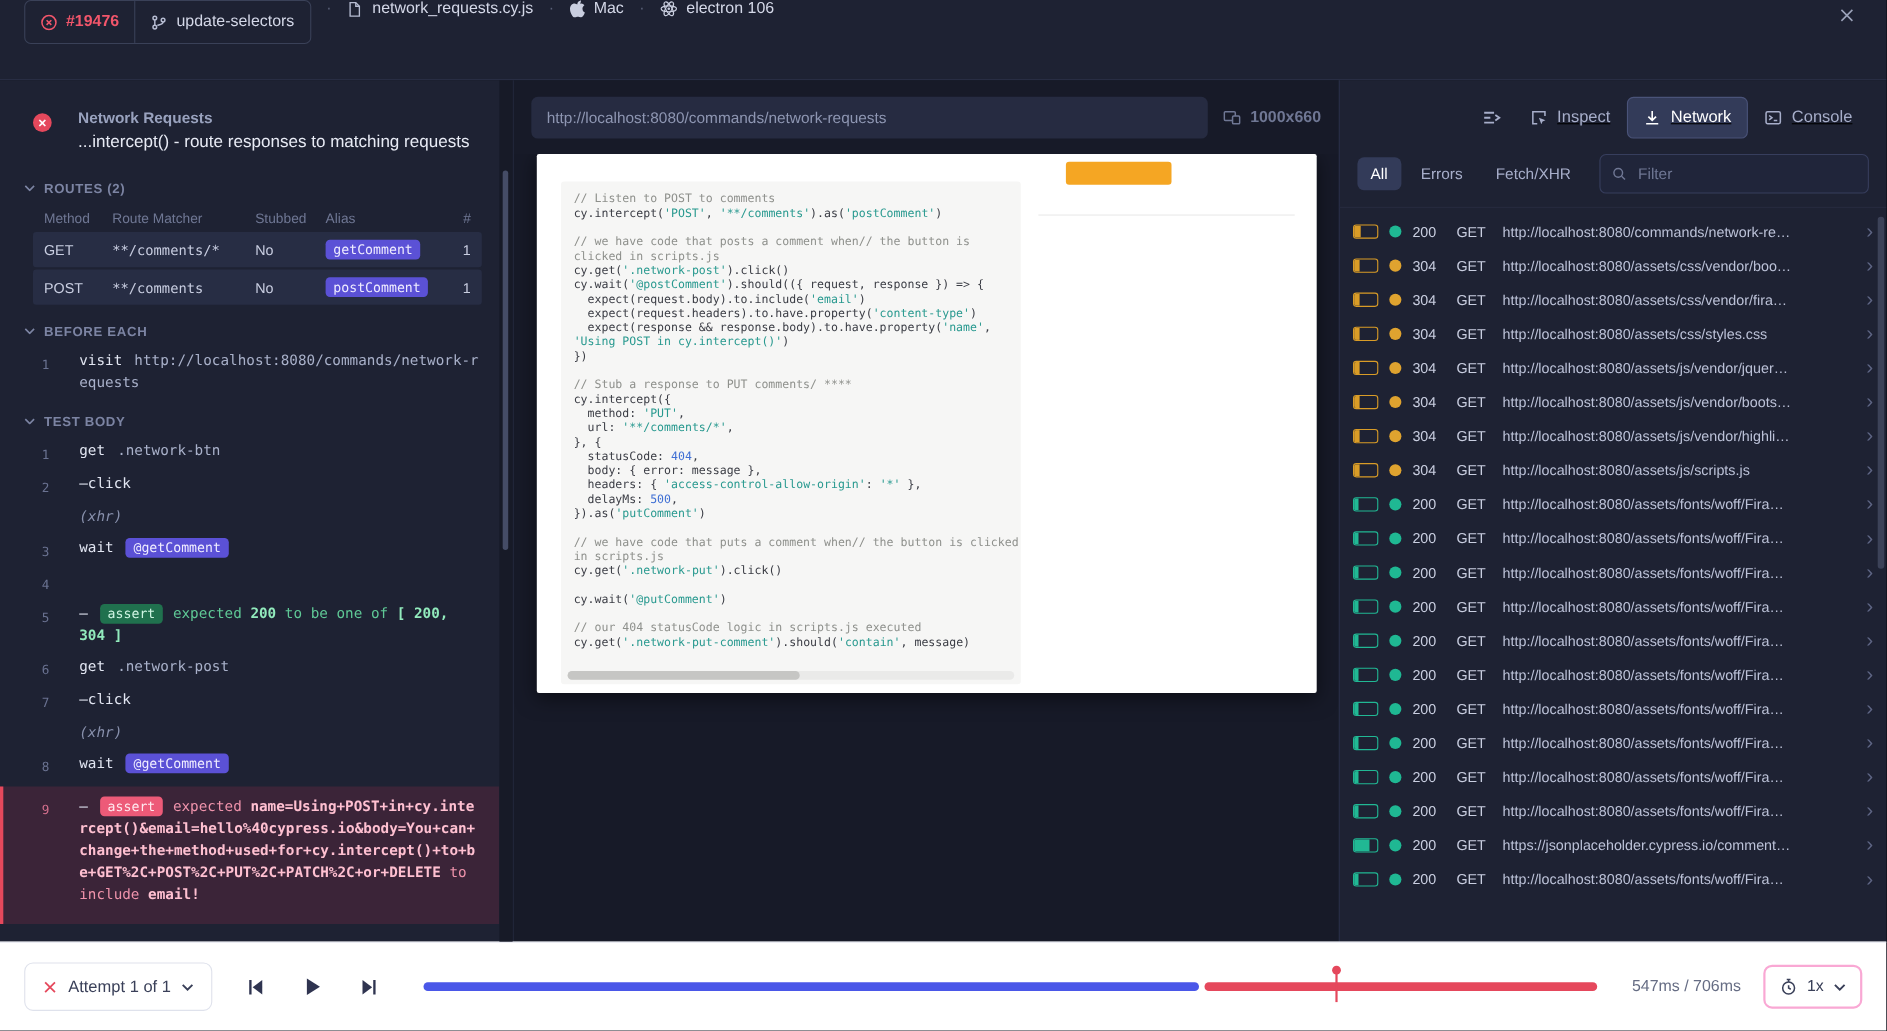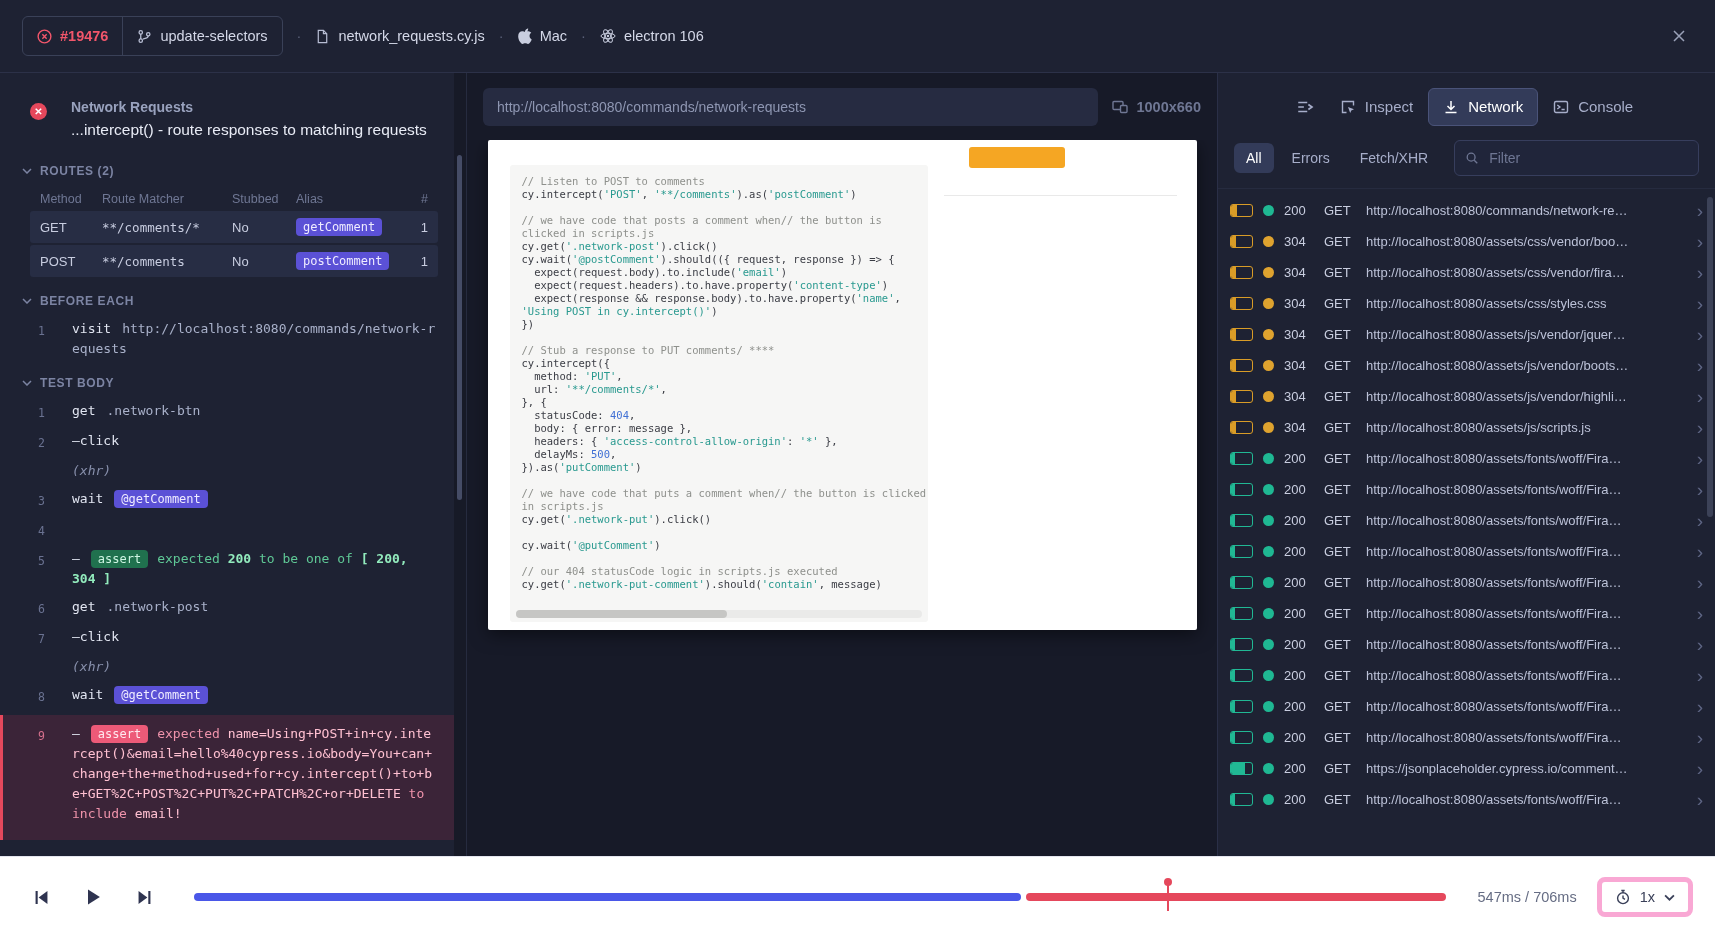--- a/index.html
+++ b/index.html
@@ -1,20 +1,20 @@
 <!DOCTYPE html>
 <html><head>
 <meta charset="utf-8">
 <style>
   html,body{margin:0;padding:0;}
   body{width:1715px;height:937px;overflow:hidden;background:#10131D;font-family:"Liberation Sans",sans-serif;}
   .app{width:1715px;height:937px;display:flex;flex-direction:column;}
 
   
-  .topbar{height:72px;flex:none;background:#1E2233;border-bottom:1px solid #2C3148;display:flex;align-items:center;padding:0 22px;gap:12px;color:#D4D8E8;font-size:14.5px;}
+  .topbar{height:72px;flex:none;background:#1E2233;border-bottom:1px solid #2C3148;display:flex;align-items:flex-start;padding:0 22px;gap:12px;color:#D4D8E8;font-size:14.5px;}
   .run-pill{display:flex;align-items:center;border:1px solid #3A4158;border-radius:6px;height:38px;overflow:hidden;}
   .run-id{display:flex;align-items:center;gap:8px;padding:0 14px;color:#F2566B;font-weight:600;height:100%;}
   .pill-sep{width:1px;height:100%;background:#3A4158;}
   .branch{display:flex;align-items:center;gap:8px;padding:0 14px;color:#D4D8E8;height:100%;}
   .dot-sep{color:#5A6078;margin:0 2px;}
   .meta-item{display:flex;align-items:center;gap:8px;color:#D4D8E8;}
   .flex-spacer{flex:1;}
   .close-btn{background:none;border:none;color:#9AA1B8;cursor:pointer;padding:6px;display:flex;}
 
   
@@ -45,21 +45,21 @@
   .cmd-row{display:flex;align-items:flex-start;padding:4px 16px 4px 38px;font-family:"DejaVu Sans Mono",monospace;font-size:13px;line-height:20px;color:#E2E6F2;}
   .cmd-num{width:34px;flex:none;font-size:11.5px;color:#6A7291;padding-top:2px;}
   .cmd-body{flex:1;min-width:0;}
   .cmd-name{color:#E2E6F2;margin-right:11px;}
   .cmd-args{color:#A9B1CA;word-break:break-all;}
   .cmd-event{color:#8890AC;font-style:italic;}
   .cmd-msg{margin-left:9px;}
   .msg-pass{color:#5FC896;}
   .msg-pass b{color:#92EBBD;font-weight:700;}
   .msg-fail{color:#EF93AB;}
-  .msg-fail b{color:#FFC0D1;font-weight:400;word-break:break-all;}
+  .msg-fail b{color:#FFC0D1;font-weight:700;word-break:break-all;}
   .cmd-fail{background:#3B2438;border-left:3px solid #E5485C;padding-left:35px;margin-top:4px;padding-top:9px;padding-bottom:16px;}
   .cmd-fail .cmd-num{color:#D5708D;}
 
   
   .stage-col{flex:1;min-width:0;display:flex;flex-direction:column;background:#171A28;border-left:1px solid #262B3F;}
   .stage-toolbar{height:67px;flex:none;display:flex;align-items:center;padding:0 16px;gap:14px;}
   .url-bar{flex:1;height:38px;background:#262B41;border-radius:6px;display:flex;align-items:center;padding:0 14px;color:#8E96B2;font-size:14px;white-space:nowrap;overflow:hidden;cursor:text;}
   .viewport-badge{display:flex;align-items:center;gap:8px;color:#6F7794;font-size:14.5px;font-weight:600;}
   .stage{flex:1;overflow:hidden;}
   .aut-frame{width:709px;height:490px;margin:0 auto;background:#fff;border-radius:2px;box-shadow:0 4px 18px rgba(0,0,0,.5);display:flex;}
@@ -70,21 +70,21 @@
   .tok-n{color:#3F6FD4;}
   .tok-p{color:#3A3C44;}
   .code-hscroll{position:absolute;left:6px;right:6px;bottom:4px;height:8px;background:#EAEAE9;border-radius:4px;}
   .code-hthumb{width:52%;height:8px;background:#C6C6C4;border-radius:4px;}
   .demo-pane{flex:1;padding-top:7px;min-width:0;}
   .demo-btn{width:96px;height:21px;background:#F5A623;border-radius:3px;margin-left:41px;cursor:pointer;border:none;display:block;}
   .demo-divider{border-top:1px solid #E9E9E9;margin:27px 20px 0 16px;}
 
   
   .devtools{width:497px;flex:none;border-left:1px solid #2A2F47;display:flex;flex-direction:column;background:#1E2233;}
-  .dt-toolbar{height:67px;flex:none;display:flex;align-items:center;justify-content:center;padding:0 16px;}
+  .dt-toolbar{height:67px;flex:none;display:flex;align-items:center;justify-content:flex-end;padding:0 16px;text-decoration:underline;}
   .dt-iconbtn{width:40px;height:38px;display:flex;align-items:center;justify-content:center;background:none;border:none;color:#A7AECA;cursor:pointer;border-radius:6px;}
   .dt-btn{display:flex;align-items:center;gap:9px;height:38px;padding:0 14px;border-radius:6px;background:none;border:1px solid transparent;color:#A7AECA;font-size:15px;cursor:pointer;font-family:inherit;}
   .dt-btn.active{background:#333B59;border-color:#4A5379;color:#FFFFFF;}
   .dt-tabs{display:flex;align-items:center;gap:6px;padding:0 16px 12px;flex:none;}
   .dt-tab{height:30px;padding:0 12px;border:none;background:none;border-radius:6px;color:#A7AECA;font-size:14px;cursor:pointer;font-family:inherit;}
   .dt-tab.active{background:#333B59;color:#fff;}
   .dt-filter{flex:1;margin-left:8px;height:34px;background:#20253A;border:1px solid #373E5D;border-radius:6px;display:flex;align-items:center;gap:8px;padding:0 10px;color:#6F7794;}
   .dt-filter input{flex:1;background:none;border:none;outline:none;color:#C5CADE;font-size:14px;font-family:inherit;min-width:0;}
   .dt-filter input::placeholder{color:#6F7794;}
   .dt-body{flex:1;position:relative;overflow:hidden;border-top:1px solid #262B3F;padding-top:6px;}
@@ -109,21 +109,21 @@
   .bottombar{height:80px;flex:none;background:#fff;border-top:1px solid #E4E6EF;display:flex;align-items:center;padding:0 22px;gap:20px;}
   .attempt-pill{display:flex;align-items:center;gap:10px;height:44px;padding:0 16px;border:1px solid #DFE2EC;border-radius:8px;background:#fff;font-size:15px;color:#3A4059;font-weight:500;cursor:pointer;font-family:inherit;}
   .pb{display:flex;align-items:center;gap:24px;margin:0 6px;}
   .pb button{background:none;border:none;color:#2F3450;cursor:pointer;display:flex;padding:4px;}
   .timeline{flex:1;height:8px;position:relative;margin:0 10px;cursor:pointer;}
   .tl-blue{position:absolute;left:0;top:0;height:8px;border-radius:4px;background:#4A57E8;}
   .tl-red{position:absolute;top:0;height:8px;border-radius:4px;background:#E5485C;}
   .tl-playhead{position:absolute;top:-12px;width:2px;height:30px;background:#E5485C;}
   .tl-dot{position:absolute;top:-3px;left:-3px;width:8px;height:8px;border-radius:50%;background:#E5485C;display:block;}
   .time-label{font-size:14.5px;color:#666D84;white-space:nowrap;}
-  .speed-pill{display:flex;align-items:center;gap:9px;height:40px;padding:0 13px;border:5px solid #f9a8d4;border-radius:8px;background:#fff;color:#3A4059;font-size:14.5px;cursor:pointer;font-family:inherit;}
+  .speed-pill{display:flex;align-items:center;gap:9px;height:40px;padding:0 13px;border:2px solid #f9a8d4;border-radius:8px;background:#fff;color:#3A4059;font-size:14.5px;cursor:pointer;font-family:inherit;}
   svg{display:block;}
 </style>
 </head>
 <body>
 
 <div class="app">
 
   <header class="topbar">
     <div class="run-pill">
       <span class="run-id">
@@ -613,20 +613,29 @@
             </div>
           </div>
         <div class="dt-scroll">
           <div class="dt-thumb"></div>
         </div>
       </div>
     </aside>
   </div>
 
   <footer class="bottombar">
+    <button class="attempt-pill">
+      <svg width="13" height="13" viewBox="0 0 16 16">
+          <path d="M2.5 2.5l11 11M13.5 2.5l-11 11" stroke="#E5485C" stroke-width="2"></path>
+        </svg>
+      <span>Attempt 1 of 1</span>
+      <svg width="11" height="7" viewBox="0 0 10 6" fill="none" stroke="#3A4059" stroke-width="1.6">
+          <path d="M1 1l4 4 4-4"></path>
+        </svg>
+    </button>
     <div class="pb">
       <button>
         <svg width="19" height="19" viewBox="0 0 16 16" fill="currentColor">
             <path d="M3 2.5h1.8v11H3z"></path>
             <path d="M13 2.5v11L5.6 8z"></path>
           </svg>
       </button>
       <button>
         <svg width="20" height="20" viewBox="0 0 16 16" fill="currentColor">
             <path d="M4 2l9.5 6L4 14z"></path>

